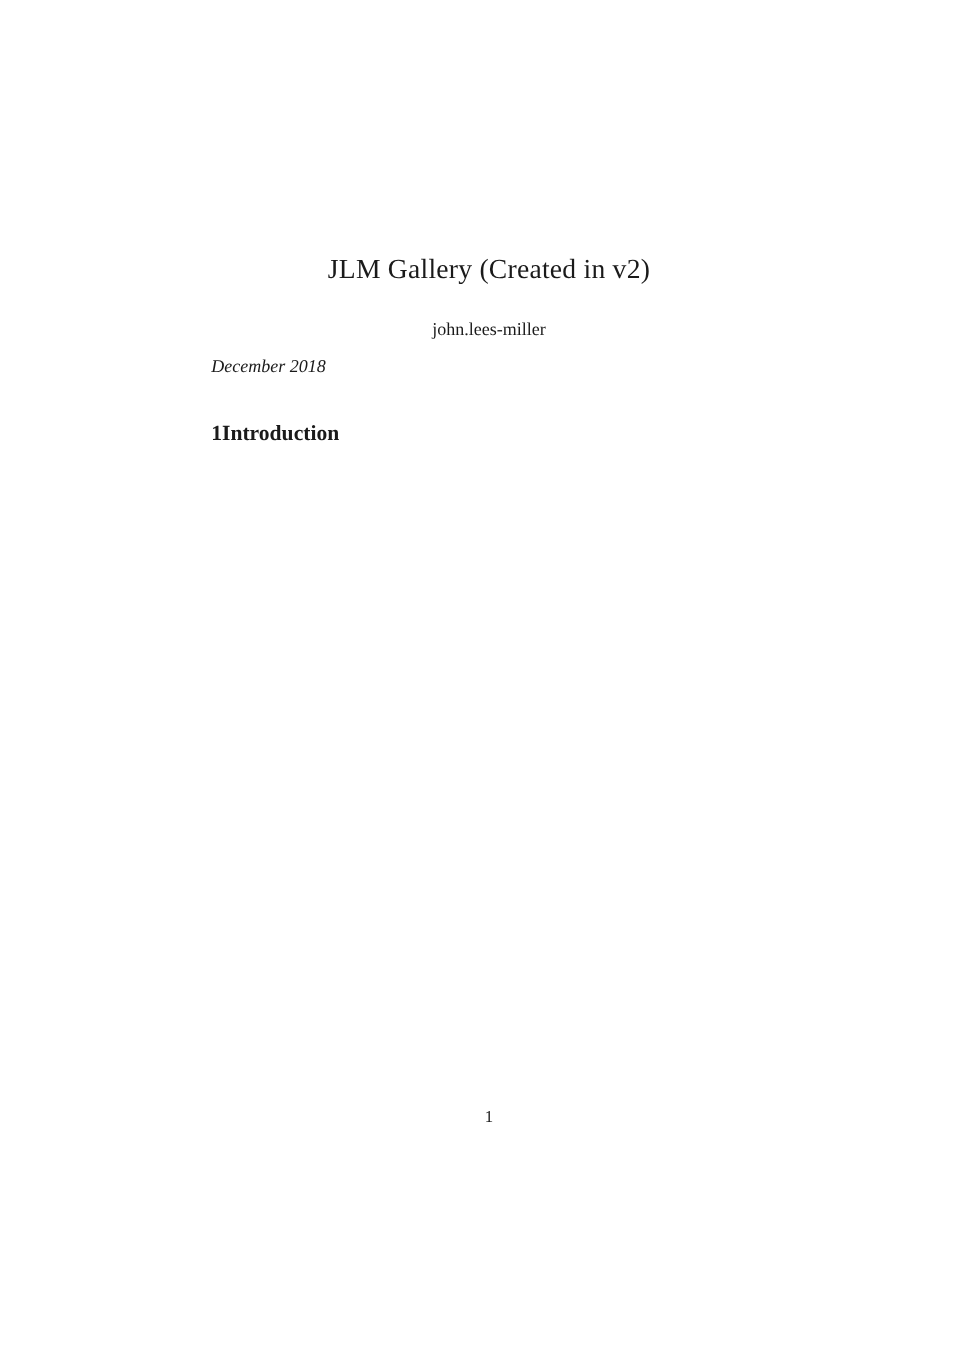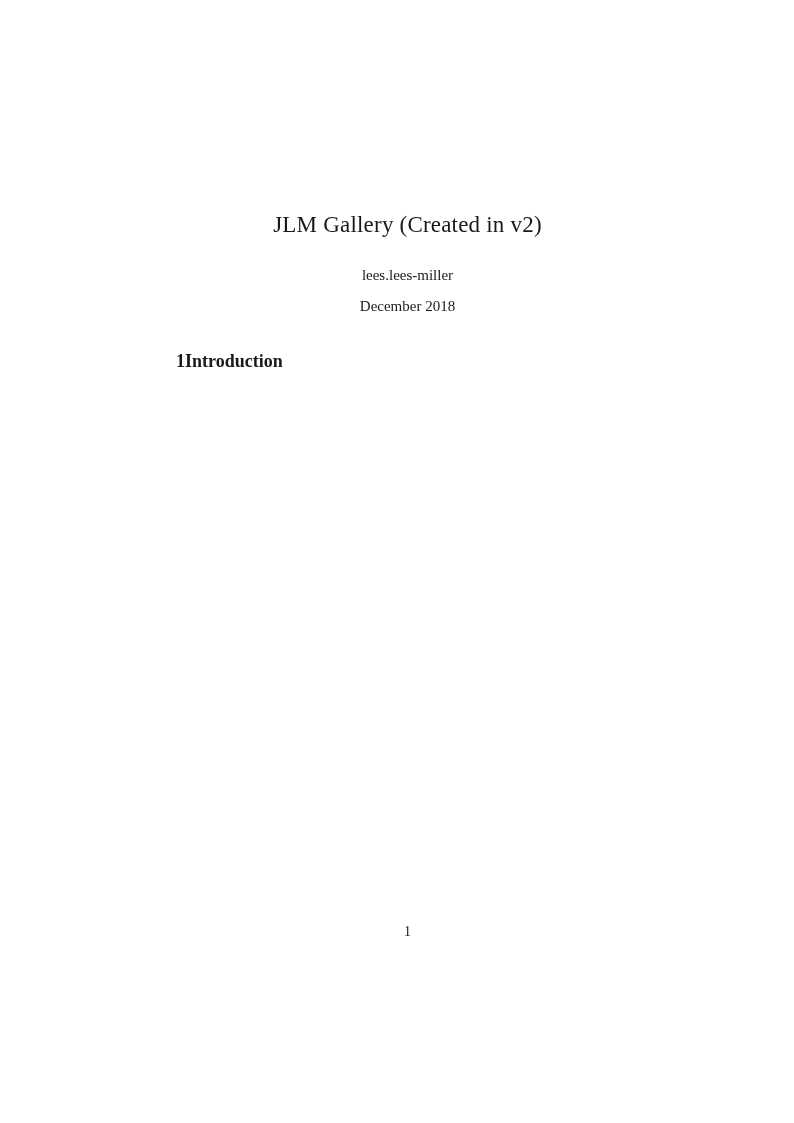--- a/index.html
+++ b/index.html
@@ -41,23 +41,24 @@
     width: 100%;
     text-align: center;
     font-size: 15px;
     margin: 0;
   }
   .doc-date {
     position: absolute;
     top: 298px;
     left: 0;
     width: 100%;
-    text-align: center;
+    text-align: left;
     font-size: 15px;
     margin: 0;
+    font-style: italic;
   }
   .section-heading {
     position: absolute;
     top: 351px;
     left: 0;
     width: 100%;
     font-size: 18px;
     font-weight: bold;
     margin: 0;
     display: flex;
@@ -79,21 +80,21 @@
   }
 </style>
 </head>
 <body>
 
 <div class="page">
   <div class="textblock">
 
     <h1 class="doc-title">JLM Gallery (Created in v2)</h1>
 
-    <div class="doc-author">lees.lees-miller</div>
+    <div class="doc-author">john.lees-miller</div>
 
     <div class="doc-date">December 2018</div>
 
     <h2 class="section-heading">
       <span class="section-number">1</span>
       <span class="section-label">Introduction</span>
     </h2>
 
     <div class="page-number">1</div>
 

